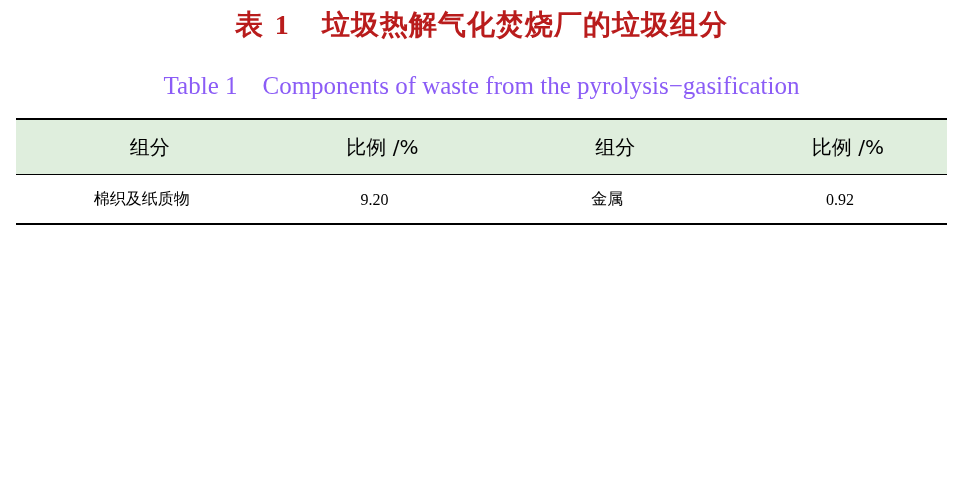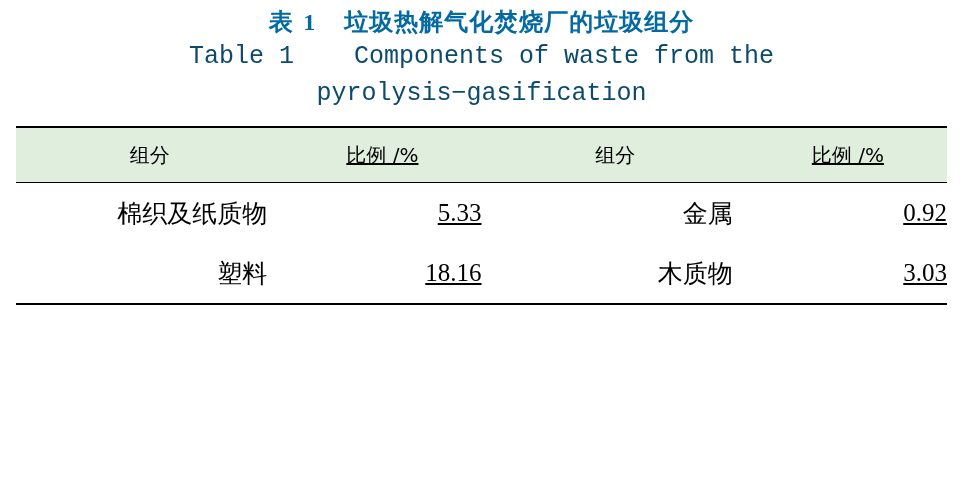--- a/index.html
+++ b/index.html
@@ -18,37 +18,37 @@
     position: relative;
     width: 963px;
     height: 496px;
     box-sizing: border-box;
   }
   .title-block {
     text-align: center;
     padding-top: 6px;
   }
   .title-cn {
-    color: #0369a1;
+    color: #b91c1c;
     font-family: "DejaVu Sans", sans-serif;
     font-weight: bold;
-    font-size: 24px;
+    font-size: 28px;
     letter-spacing: 1px;
     line-height: 1.35;
   }
   .title-cn .tnum {
     font-family: "Liberation Serif", serif;
     font-weight: bold;
   }
   .title-en {
-    color: #0c4a6e;
-    font-family: Liberation Mono, monospace;
+    color: #8b5cf6;
+    font-family: Liberation Serif, serif;
     font-size: 25px;
     line-height: 1.45;
-    margin-top: 1px;
+    margin-top: 24px;
     padding: 0 40px;
   }
   .title-en .line2 {
     display: block;
   }
 
   table.waste {
     border-collapse: collapse;
     width: 931px;
     margin: 14px auto 0 auto;
@@ -61,33 +61,32 @@
     font-size: 20px;
     padding: 14px 0 13px 16px;
     text-align: center;
     border: none;
   }
   table.waste thead tr {
     border-top: 2.5px solid #000;
     border-bottom: 1.2px solid #000;
   }
   table.waste tbody tr td {
-    font-size: 25px;
-    text-align: right;
+    font-size: 16px;
+    text-align: center;
     padding: 14px 0 13px 0;
     border: none;
   }
   td.name, th.name {
     font-family: "DejaVu Sans", sans-serif;
     font-size: 20px;
   }
   td.val, th.val {
     font-family: "Liberation Serif", serif;
     font-size: 21px;
-    text-decoration: underline;
   }
   .col-div {
     border-left: 2.2px solid #000;
   }
   .header-sep {
     border-left: 2.2px solid #000;
   }
   tbody tr:last-child td {
     padding-bottom: 16px;
   }
@@ -129,27 +128,21 @@
       <tr>
         <th class="name">组分</th>
         <th class="val">比例 /%</th>
         <th class="name header-sep">组分</th>
         <th class="val">比例 /%</th>
       </tr>
     </thead>
     <tbody>
       <tr>
         <td class="name">棉织及纸质物</td>
-        <td class="val">5.33</td>
+        <td class="val">9.20</td>
         <td class="name col-div">金属</td>
         <td class="val">0.92</td>
-      </tr>
-      <tr>
-        <td class="name">塑料</td>
-        <td class="val">18.16</td>
-        <td class="name col-div">木质物</td>
-        <td class="val">3.03</td>
       </tr>
     </tbody>
   </table>
   <div class="bottom-rule"></div>
 
 </div>
 
 </body></html>

